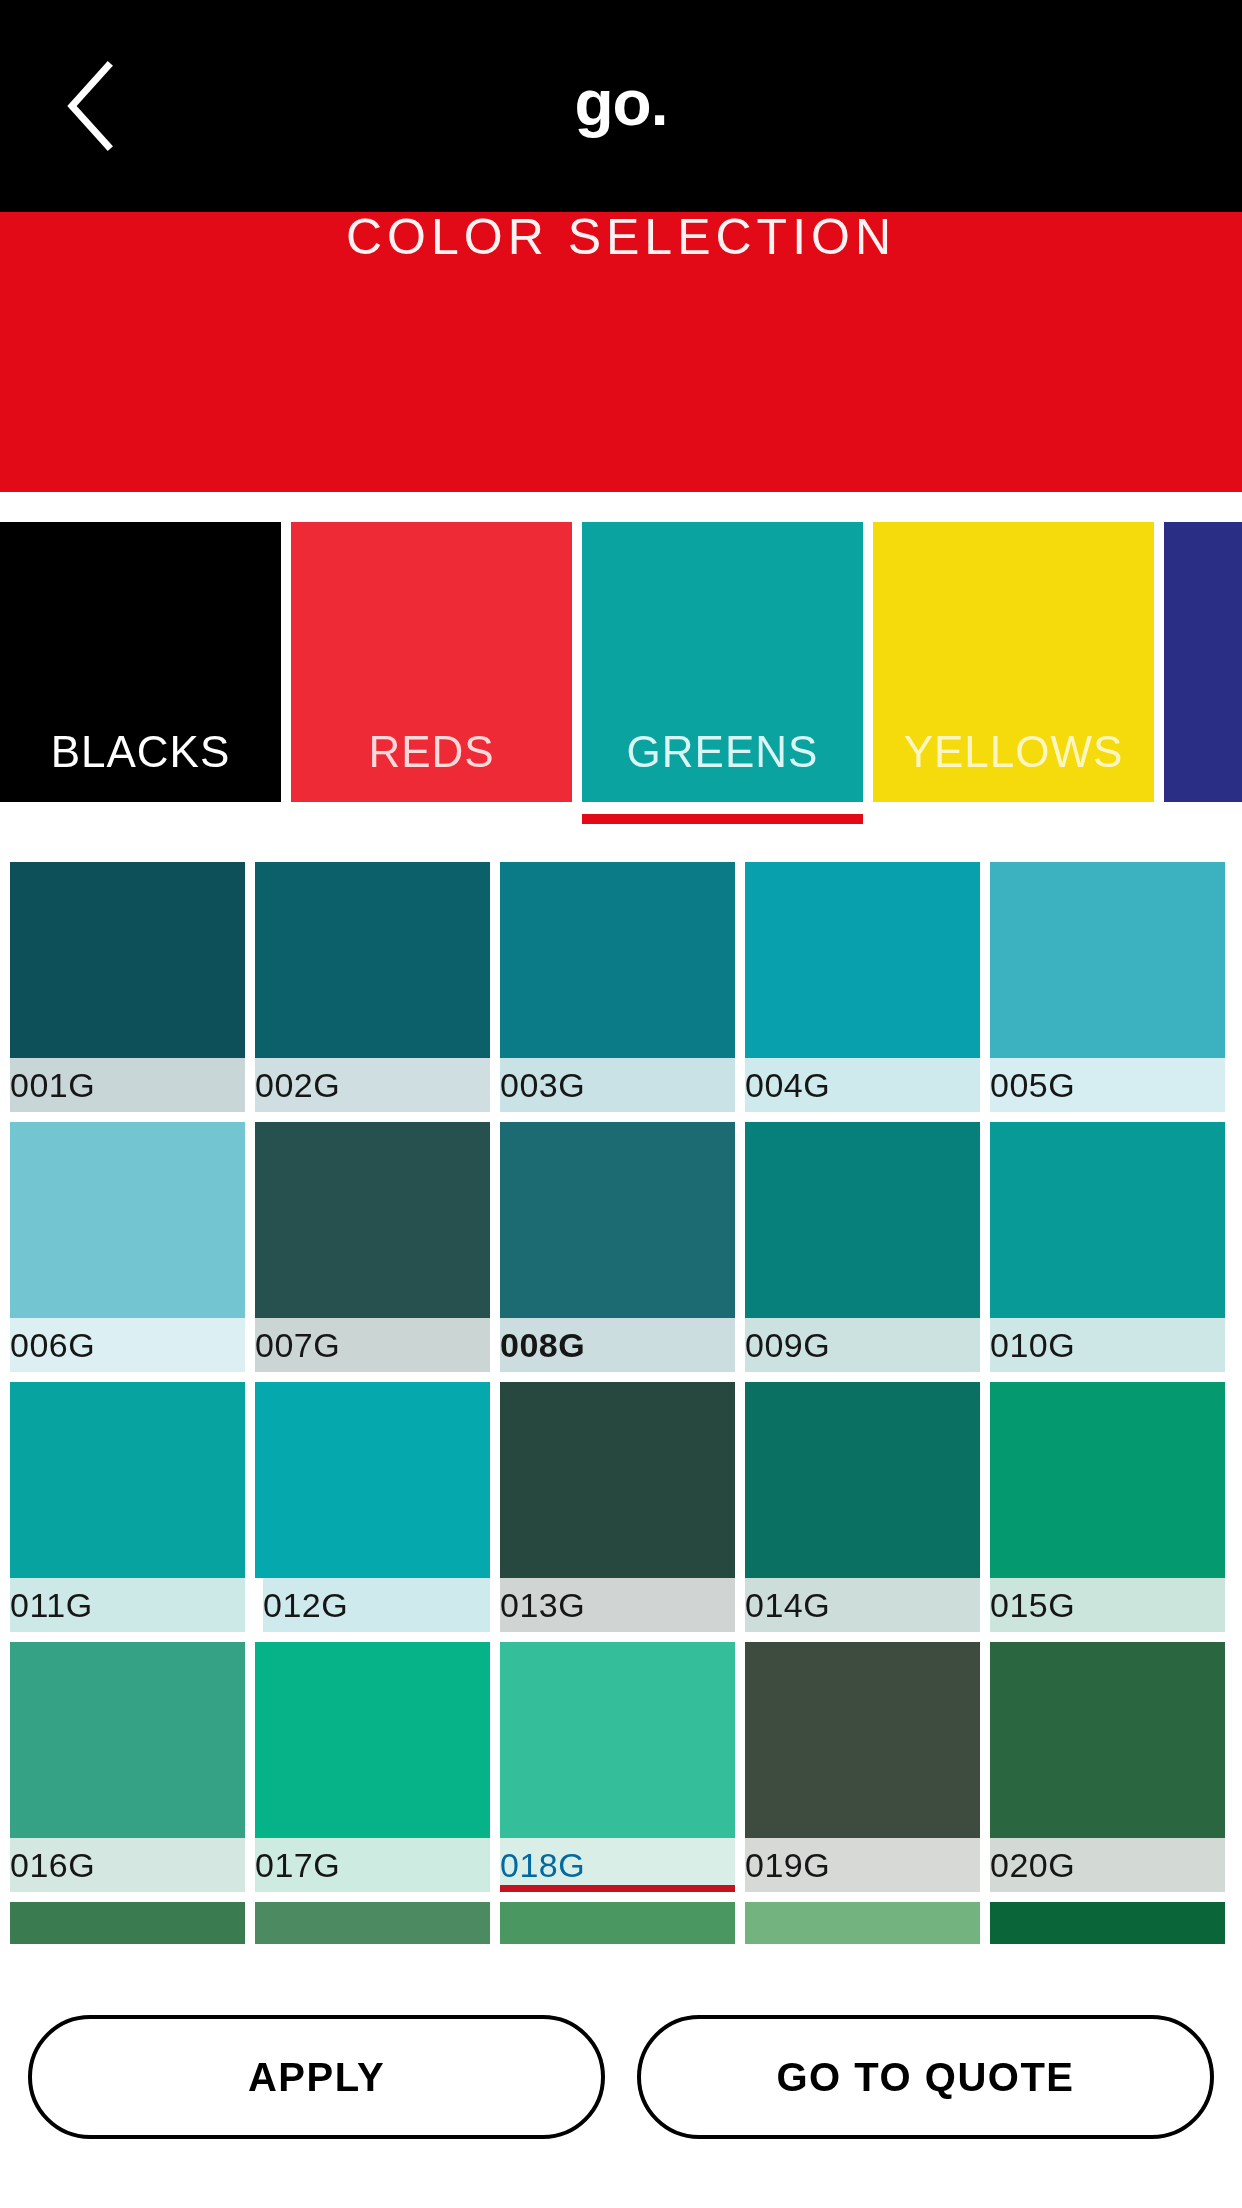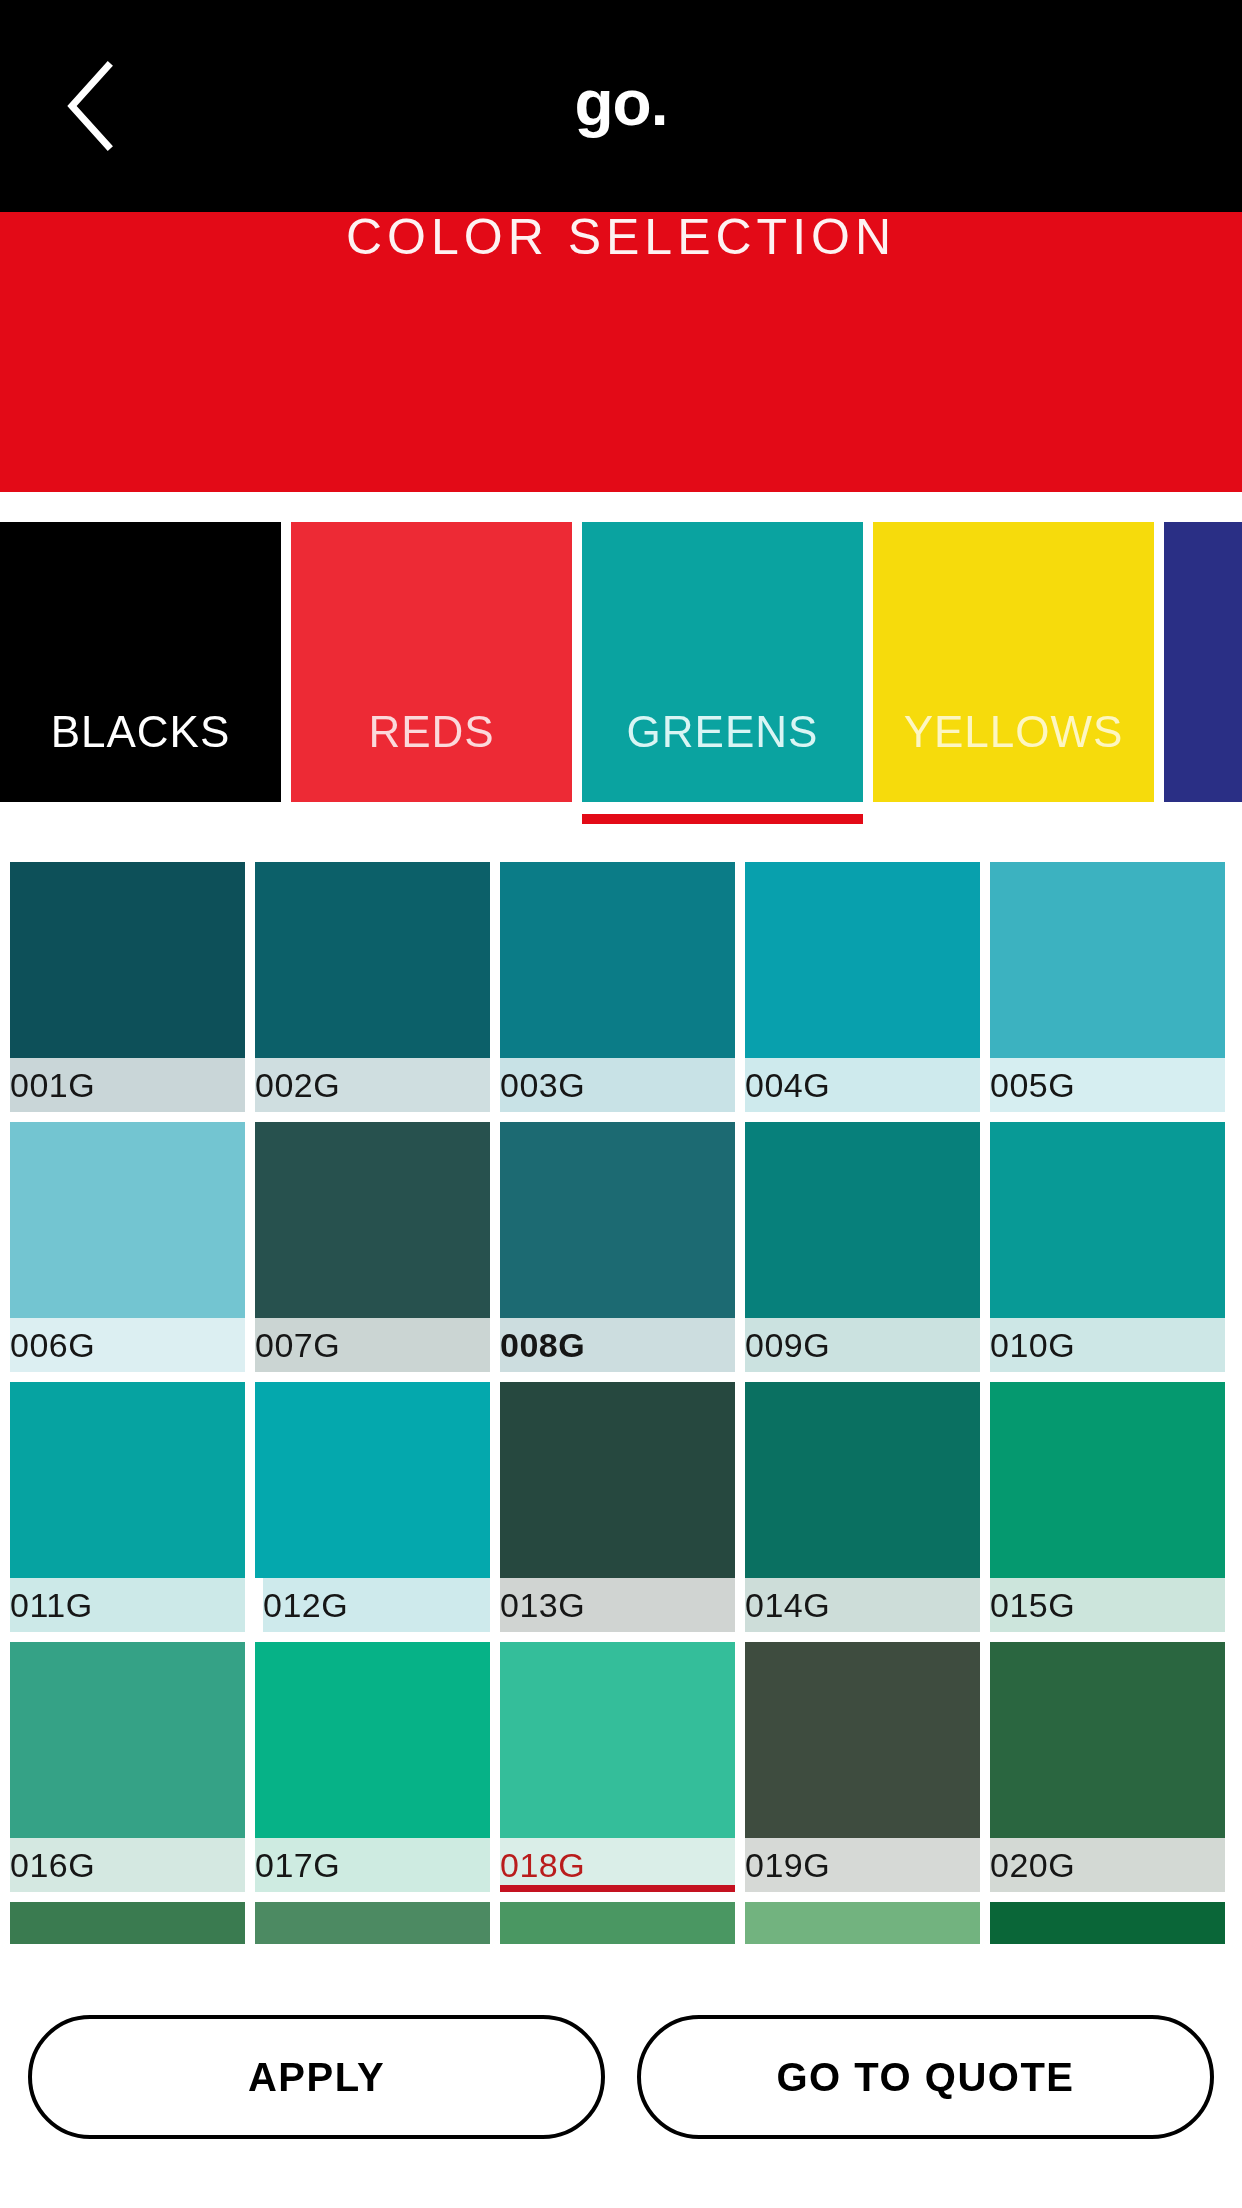--- a/index.html
+++ b/index.html
@@ -54,21 +54,21 @@
     flex:0 0 auto;
     display:flex; align-items:flex-end;
   }
   .tab .swatch {
     position:absolute; left:0; top:0; right:0; height:280px;
   }
   .tab .tab-label {
     position:relative; z-index:2;
     width:100%; text-align:center;
     font-size:44px; font-weight:300; letter-spacing:1px;
-    padding-bottom:48px; line-height:1;
+    padding-bottom:28px; line-height:1;
   }
   .tab.narrow { width:80px; }
   .tab-underline {
     position:absolute; left:0; right:0; bottom:-22px;
     height:10px; background:#E30A17;
   }
 
   
   .grid-clip {
     position:absolute; left:0; top:862px;
@@ -81,21 +81,21 @@
     gap:10px;
     padding:0 10px;
   }
   .cell { position:relative; width:235px; }
   .cell .color { width:100%; height:196px; display:block; }
   .cell .caption {
     height:54px; display:flex; align-items:center;
     padding-left:0;
     font-size:34px; color:#161616; letter-spacing:0.5px;
   }
-  .cell.selected .caption { color:#b91c1c; }
+  .cell.selected .caption { color:#0369a1; }
   .cell .sel-underline {
     position:absolute; left:0; right:0; bottom:0;
     height:7px; background:#C41220;
   }
   .cell.partial .color { height:100px; }
 
   
   .actions {
     position:absolute; left:0; bottom:0;
     width:1242px; height:262px;

